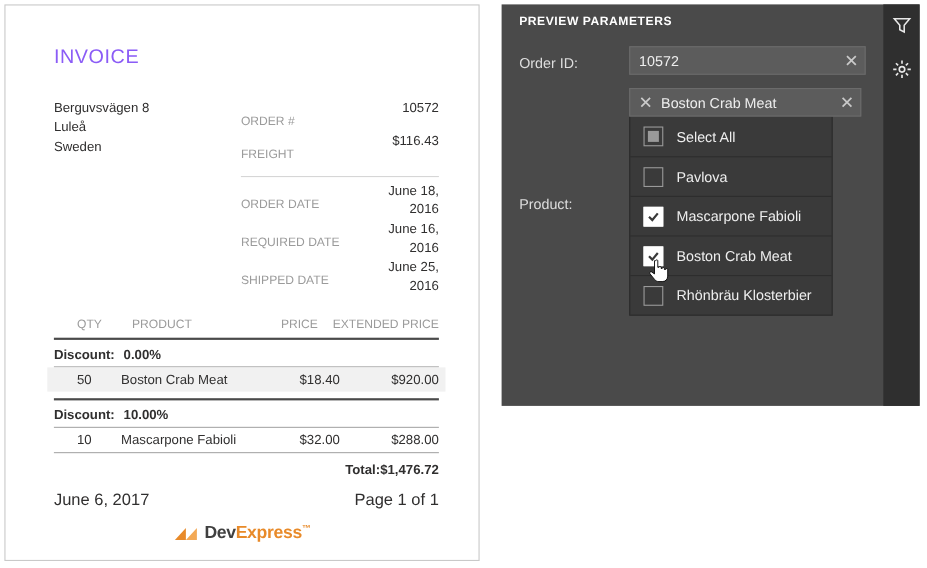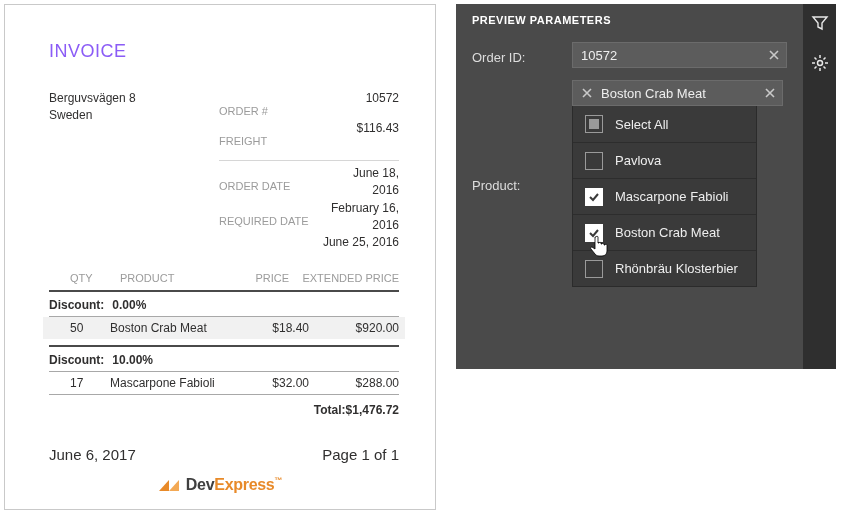--- a/index.html
+++ b/index.html
@@ -144,41 +144,43 @@
 <body>
 
 <div class="root">
 
   <div class="invoice-panel">
     <div class="invoice-title">INVOICE</div>
 
     <div class="inv-top">
       <div class="inv-addr">
         <div>Berguvsvägen 8</div>
+        <div>Luleå</div>
         <div>Sweden</div>
       </div>
       <div class="inv-meta">
         <div class="meta-row">
           <span class="meta-label">ORDER #</span>
           <span class="meta-val">10572</span>
         </div>
         <div class="meta-row">
           <span class="meta-label">FREIGHT</span>
           <span class="meta-val">$116.43</span>
         </div>
         <div class="meta-divider"></div>
         <div class="meta-row">
           <span class="meta-label">ORDER DATE</span>
           <span class="meta-val">June 18, 2016</span>
         </div>
         <div class="meta-row">
           <span class="meta-label">REQUIRED DATE</span>
-          <span class="meta-val">February 16, 2016</span>
-        </div>
-        <div class="meta-row">
+          <span class="meta-val">June 16, 2016</span>
+        </div>
+        <div class="meta-row">
+          <span class="meta-label">SHIPPED DATE</span>
           <span class="meta-val">June 25, 2016</span>
         </div>
       </div>
     </div>
 
     <div class="hdr-row">
       <span class="col-qty">QTY</span>
       <span class="col-name">PRODUCT</span>
       <span class="col-price">PRICE</span>
       <span class="col-ext">EXTENDED PRICE</span>
@@ -197,21 +199,21 @@
       <span class="col-ext">$920.00</span>
     </div>
     <div class="thick-line"></div>
 
     <div class="disc-row">
       <span class="disc-label">Discount:</span>
       <span>10.00%</span>
     </div>
     <div class="thin-line"></div>
     <div class="line-row">
-      <span class="col-qty">17</span>
+      <span class="col-qty">10</span>
       <span class="col-name">Mascarpone Fabioli</span>
       <span class="col-price">$32.00</span>
       <span class="col-ext">$288.00</span>
     </div>
     <div class="thin-line"></div>
 
     <div class="total-row">
       <span class="total-label">Total:</span>
       <span>$1,476.72</span>
     </div>

